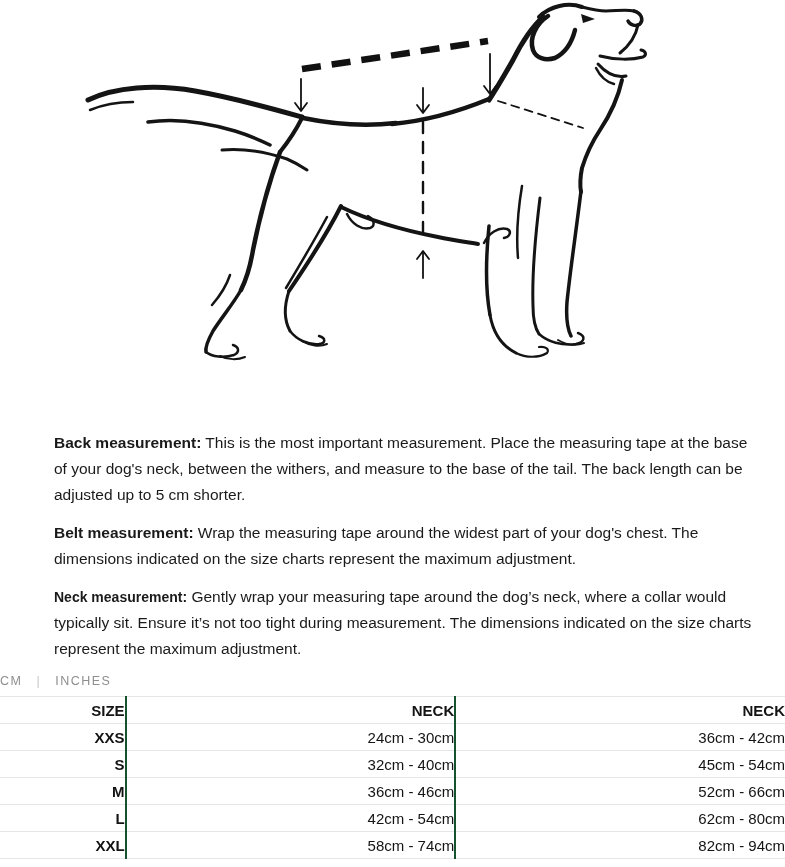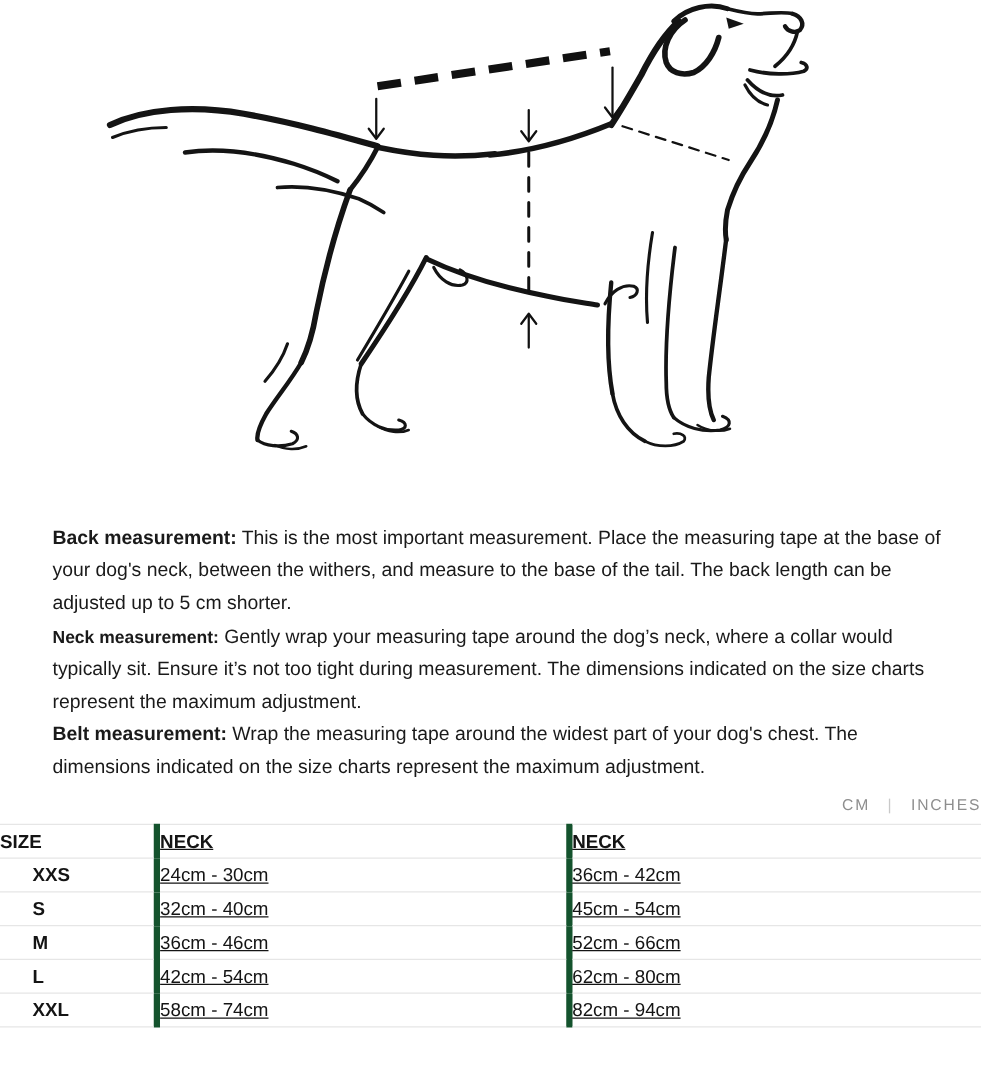--- a/index.html
+++ b/index.html
@@ -5,44 +5,44 @@
   html,body{margin:0;padding:0;}
   body{
     width:785px;height:867px;background:#ffffff;overflow:hidden;
     font-family:"Liberation Sans", sans-serif;color:#1a1a1a;
     -webkit-font-smoothing:antialiased;
   }
   .figure{height:402px;position:relative;}
   .figure svg{display:block;}
 
   .instructions{padding:16px 20px 0 42px;font-size:15.5px;line-height:26px;}
-  .instructions p{margin:0;}
+  .instructions p{margin:12px;}
   .instr-label{font-weight:bold;}
   .instr-label.small{font-size:14px;}
 
   .unit-toggle{
-    text-align:right;margin:10px 0 8px;
+    text-align:left;margin:10px 0 8px;
     font-size:12.5px;letter-spacing:1.5px;color:#8e8e8e;
   }
   .unit-option{cursor:pointer;}
   .unit-divider{color:#c9c9c9;margin:0 9px;font-weight:normal;}
 
   table.size-table{
     width:100%;border-collapse:collapse;table-layout:fixed;
     font-size:15px;border-bottom:1px solid #e6e6e6;
   }
   .size-table col.c-size{width:16%;}
   .size-table col.c-neck{width:42%;}
   .size-table col.c-girth{width:42%;}
   .size-table th,.size-table td{
-    text-align:left;height:26px;padding:0;
+    text-align:right;height:26px;padding:0;
     border-top:1px solid #e6e6e6;font-weight:normal;color:#141414;
   }
   .size-table th{font-weight:bold;}
-  .size-table td+td,.size-table th+th{border-left:5px solid #14532d;text-decoration:underline;}
+  .size-table td+td,.size-table th+th{border-left:2px solid #14532d;}
   .size-table td.size-cell{font-weight:bold;padding-left:26px;}
 </style>
 </head>
 <body>
 
 <div class="figure">
   <svg width="785" height="402" viewBox="0 0 785 402" fill="none" stroke="#141414" stroke-linecap="round" stroke-linejoin="round">
 
     <g>
 
@@ -121,26 +121,26 @@
     </g>
   </svg>
 </div>
 
 <div class="instructions">
   <p>
     <b class="instr-label">Back measurement:</b>
     <span>This is the most important measurement. Place the measuring tape at the base of your dog's neck, between the withers, and measure to the base of the tail. The back length can be adjusted up to 5 cm shorter.</span>
   </p>
   <p>
+    <b class="instr-label">Belt measurement:</b>
+    <span>Wrap the measuring tape around the widest part of your dog's chest. The dimensions indicated on the size charts represent the maximum adjustment.</span>
+  </p>
+  <p>
     <b class="instr-label small">Neck measurement:</b>
     <span>Gently wrap your measuring tape around the dog’s neck, where a collar would typically sit. Ensure it’s not too tight during measurement. The dimensions indicated on the size charts represent the maximum adjustment.</span>
-  </p>
-  <p>
-    <b class="instr-label">Belt measurement:</b>
-    <span>Wrap the measuring tape around the widest part of your dog's chest. The dimensions indicated on the size charts represent the maximum adjustment.</span>
   </p>
 </div>
 
 <div class="unit-toggle">
   <span class="unit-option">CM</span>
   <span class="unit-divider">|</span>
   <span class="unit-option">INCHES</span>
 </div>
 
 <table class="size-table">

